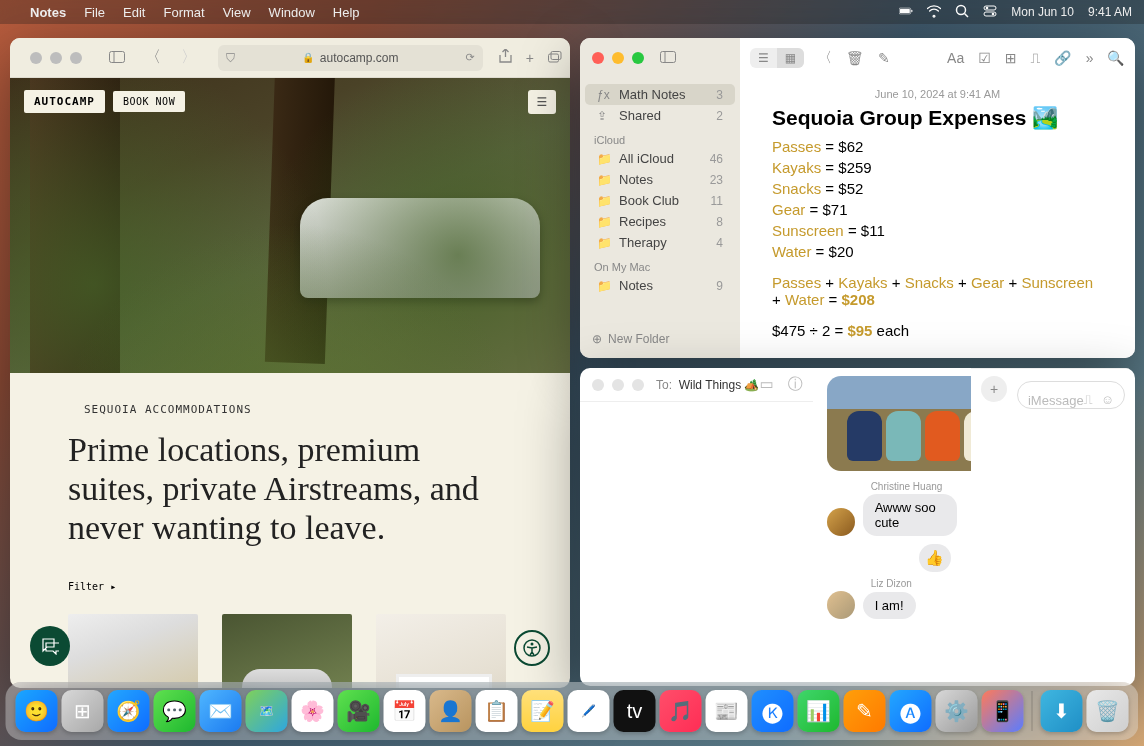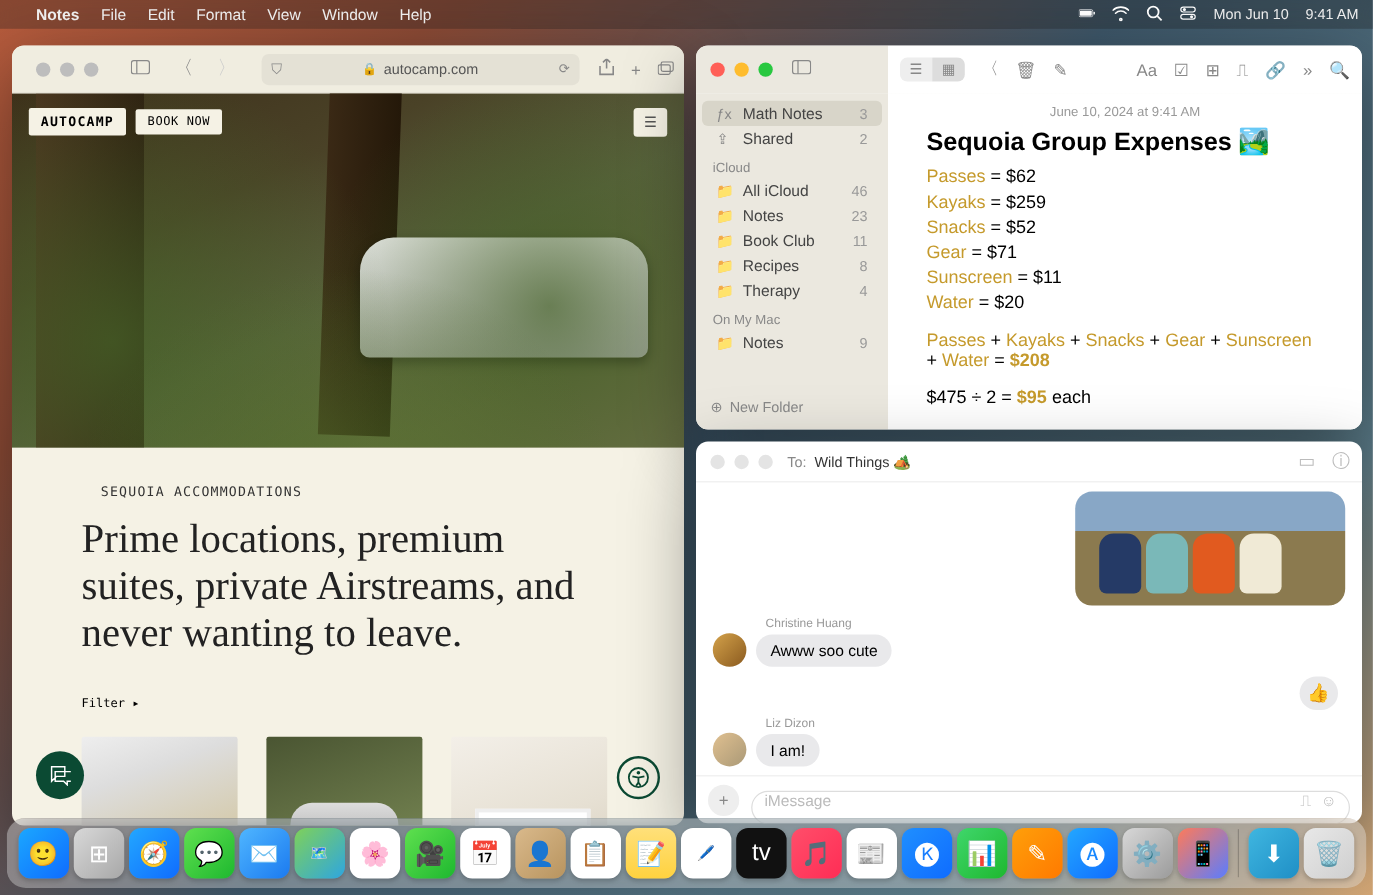--- a/index.html
+++ b/index.html
@@ -68,42 +68,42 @@
 .notes .sb-head { font-size: 11px; color: #888; padding: 8px 14px 2px; font-weight: 400;}
 .notes .sidebar .newfolder{ margin-top:auto; padding: 6px 12px; font-size:12px; color:#888; display:flex; gap:6px; align-items:center;}
 .notes .editor { flex: 1; background: #fff; padding: 10px 32px; overflow: auto; }
 .notes .date { text-align: center; font-size: 11px; color: #999; }
 .notes .ntitle { font-size: 21px; font-weight: 700; margin-top: 6px; }
 .notes .mathline { font-size: 15px; margin-top: 4px; }
 .notes .var { color: #c59a2c; }
 .notes .result { color: #c59a2c; font-weight: 600; }
 
 
-.messages { left: 580px; top: 368px; width: 555px; height: 318px; background: #fff; display: flex; flex-direction: column; }
+.messages { left: 580px; top: 368px; width: 555px; height: 318px; background: #fff; display: flex; flex-direction: row; }
 .messages .titlebar { height: 34px; display: flex; align-items: center; border-bottom: 1px solid #eee; padding-right: 10px; }
 .messages .titlebar .traffic .dot { background: #e4e4e4; }
 .messages .to { font-size: 12px; color: #888; }
 .messages .to .name { color: #333; }
 .messages .hico { color: #bbb; font-size: 15px; margin-left: auto; display:flex; gap:14px;}
 .messages .thread { flex: 1; overflow: auto; padding: 8px 14px; font-size: 13px; }
 .messages .photo { margin-left: auto; width: 225px; height: 95px; border-radius: 14px; background: linear-gradient(180deg,#88a7c6 0 35%, #8b7a4f 35% 100%); position:relative; overflow:hidden; margin-bottom:10px;}
 .messages .photo .ppl{position:absolute;bottom:10px;left:20px;display:flex;gap:4px;}
 .messages .photo .p{width:35px;height:50px;border-radius:12px 12px 6px 6px;}
 .messages .photo .p1{background:#253a66;} .messages .photo .p2{background:#7ab8b8;} .messages .photo .p3{background:#e15a1f;} .messages .photo .p4{background:#f0ead6;}
 .messages .from { font-size: 10px; color: #999; margin: 4px 0 2px 44px; }
 .messages .row { display: flex; align-items: flex-end; gap: 8px; margin-bottom: 8px; }
 .messages .avatar { width: 28px; height: 28px; border-radius: 50%; background: #ccc; flex-shrink:0;}
 .messages .av1{background:linear-gradient(135deg,#d4a24a,#8a5a1f);} 
 .messages .av2{background:linear-gradient(135deg,#e0c090,#a97);} 
 .messages .bubble-in { background: #e9e9eb; border-radius: 14px; padding: 6px 12px; max-width: 300px; }
 .messages .bubble-out { background: #1f8fff; color: #fff; border-radius: 14px; padding: 6px 12px; margin-left: auto; }
 .messages .tapback { margin-left: auto; width: 32px; height: 28px; background: #e9e9eb; border-radius: 14px; display: flex; align-items:center; justify-content:center; font-size:15px; margin-bottom:-4px; margin-right:6px;}
 .messages .compose { height: 40px; border-top: 1px solid #eee; display: flex; align-items: center; padding: 0 10px; gap: 10px; }
 .messages .compose .plus { width: 26px; height: 26px; border-radius: 50%; background: #eee; color: #888; display:flex;align-items:center;justify-content:center; font-size:14px;}
-.messages .compose .field { flex: 1; border: 1px solid #ddd; border-radius: 14px; height: 28px; display: flex; align-items: flex-start; padding: 0 10px; color: #bbb; font-size: 13px; margin-top: 12px; }
+.messages .compose .field { flex: 1; border: 1px solid #ddd; border-radius: 14px; height: 28px; display: flex; align-items: flex-end; padding: 0 10px; color: #bbb; font-size: 13px; margin-top: 12px; }
 .messages .compose .field .rico{margin-left:auto; display:flex; gap:8px; color:#bbb;}
 
 
 .dock { position: absolute; bottom: 6px; left: 50%; transform: translateX(-50%); height: 58px; background: rgba(240,240,240,0.35); backdrop-filter: blur(20px); border-radius: 16px; display: flex; align-items: center; padding: 0 10px; gap: 4px; }
 .dock .app { width: 42px; height: 42px; border-radius: 10px; display: flex; align-items: center; justify-content: center; font-size: 20px; color: #fff; box-shadow: 0 2px 4px rgba(0,0,0,.2);}
 .dock .sep { width: 1px; height: 40px; background: rgba(0,0,0,0.2); margin: 0 4px; }
 </style>
 </head>
 <body>
 

